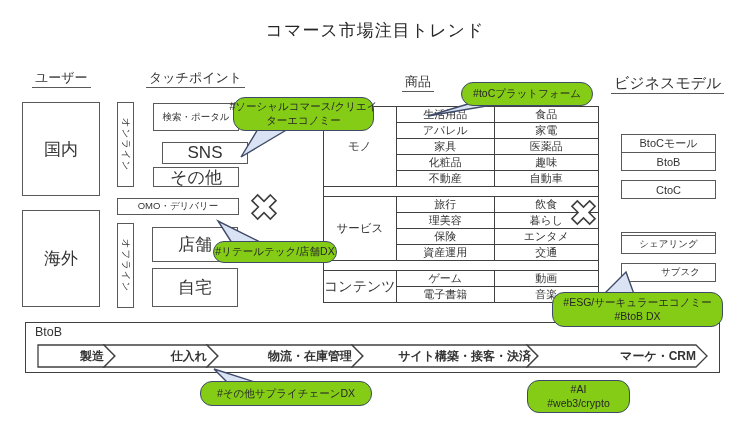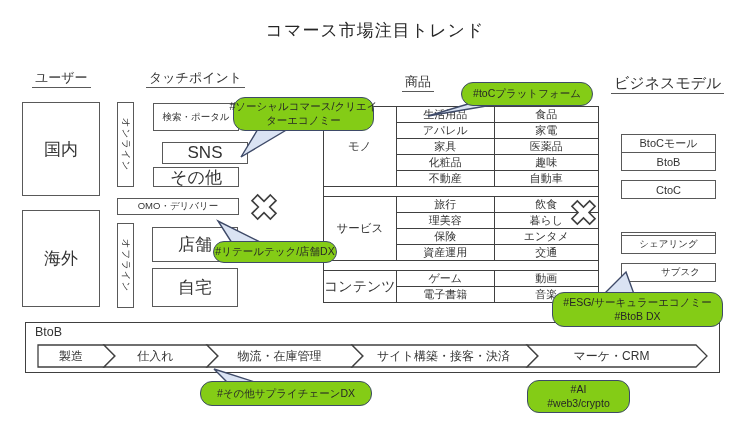--- a/index.html
+++ b/index.html
@@ -50,22 +50,22 @@
     display:flex;align-items:center;justify-content:center;
     font-size:11px;color:#333;white-space:nowrap;
   }
   .bm.small{font-size:9.5px;}
   .proc-outer{
     left:25px;top:322px;width:695px;height:51px;
     border:1.4px solid #404040;box-sizing:border-box;background:#fff;
   }
   .proc-label{left:35px;top:325px;font-size:12.5px;color:#333;}
   .proc-step{
-    top:345px;height:22px;line-height:22px;text-align:center;
-    font-size:12px;color:#333;white-space:nowrap;
+    top:345px;height:22px;line-height:22px;text-align:right;
+    font-size:12px;color:#333;white-space:nowrap;font-weight:bold;
   }
   .callout{
     background:#84cc16;border:1.5px solid #3e4a68;border-radius:12px;
     box-sizing:border-box;display:flex;flex-direction:column;
     align-items:center;justify-content:center;
     font-size:10.5px;color:#262626;line-height:1.3;white-space:nowrap;
     text-align:center;
   }
 </style>
 </head>

